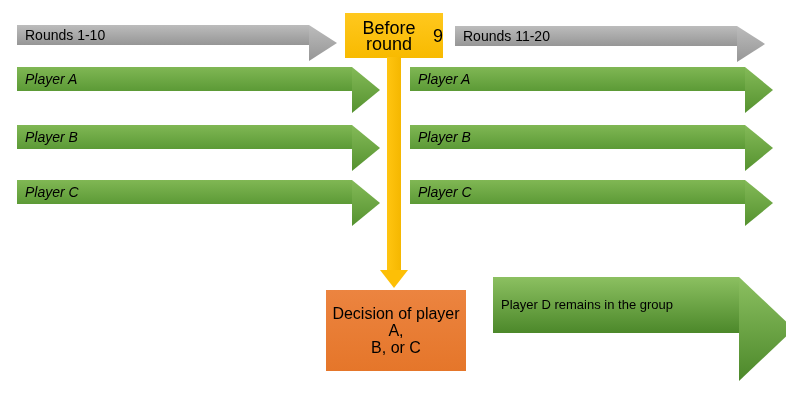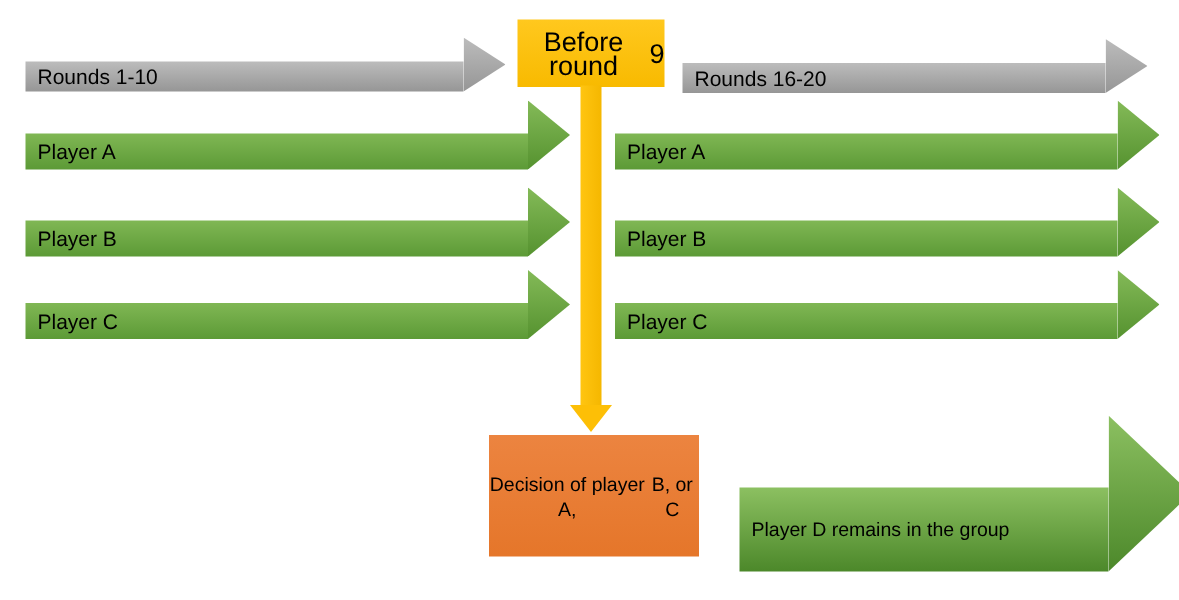--- a/index.html
+++ b/index.html
@@ -1,32 +1,32 @@
 <!DOCTYPE html>
 <html><head>
 <meta charset="utf-8">
 <style>
   html,body { margin:0; padding:0; background:#ffffff; }
   .canvas {
     position:relative; width:786px; height:400px; background:#ffffff;
     font-family:"Liberation Sans", sans-serif; color:#000; overflow:hidden;
   }
   
-  .harrow { position:absolute; display:flex; align-items:flex-end; }
+  .harrow { position:absolute; display:flex; align-items:flex-start; }
   .harrow .body {
     flex:1; display:flex; align-items:center;
     padding-left:8px; white-space:nowrap; font-size:14px;
   }
   .harrow .head { flex:0 0 auto; clip-path:polygon(0 0, 100% 50%, 0 100%); }
 
   .gray .body { height:20px; background:linear-gradient(180deg,#bcbcbc,#969696); }
   .gray .head { width:28px; height:36px; background:linear-gradient(180deg,#bcbcbc,#969696); }
 
   .green { height:46px; }
-  .green .body { height:24px; background:linear-gradient(180deg,#80b754,#5c9a36); }
+  .green .body { height:24px; background:linear-gradient(180deg,#80b754,#5c9a36);font-style:italic; }
   .green .head { width:28px; height:46px; background:linear-gradient(180deg,#84ba58,#55922f); }
 
   .big-green { height:104px; }
   .big-green .body {
     height:56px; background:linear-gradient(180deg,#8cc061,#4c882a);
     font-size:13px; line-height:16px; white-space:nowrap;
   }
   .big-green .head { width:55px; height:104px; background:linear-gradient(180deg,#8cc061,#4c882a); }
   .big-green .lines { white-space:nowrap; }
   .or-line { padding-left:52px; }
@@ -38,22 +38,22 @@
     font-size:18px; line-height:16px; text-align:center;
   }
   .stem { position:absolute; left:387px; top:57px; width:14px; height:213px;
     background:linear-gradient(90deg,#ffc511,#f5b700); }
   .down-head { position:absolute; left:380px; top:270px; width:28px; height:18px;
     background:#fdbf06; clip-path:polygon(0 0, 100% 0, 50% 100%); }
 
   .decision {
     position:absolute; left:326px; top:290px; width:140px; height:81px;
     background:linear-gradient(180deg,#ec8440,#e5762a);
-    display:flex; flex-direction:row; align-items:center; justify-content:center;
-    font-size:13px; line-height:17px; text-align:center;
+    display:flex; flex-direction:column; align-items:center; justify-content:center;
+    font-size:16px; line-height:17px; text-align:center;
   }
 </style>
 </head>
 <body>
 
 <div class="canvas">
 
   <div class="harrow gray" style="left:17px; top:25px; width:320px;">
     <div class="body">
       <span>Rounds 1-10</span>
@@ -61,21 +61,21 @@
     <div class="head"></div>
   </div>
 
   <div class="milestone">
     <div>Before round</div>
     <div>9</div>
   </div>
 
   <div class="harrow gray" style="left:455px; top:26px; width:310px;">
     <div class="body">
-      <span>Rounds 16-20</span>
+      <span>Rounds 11-20</span>
     </div>
     <div class="head"></div>
   </div>
 
   <div class="harrow green" style="left:17px; top:67px; width:363px;">
     <div class="body">
       <span>Player A</span>
     </div>
     <div class="head"></div>
   </div>

